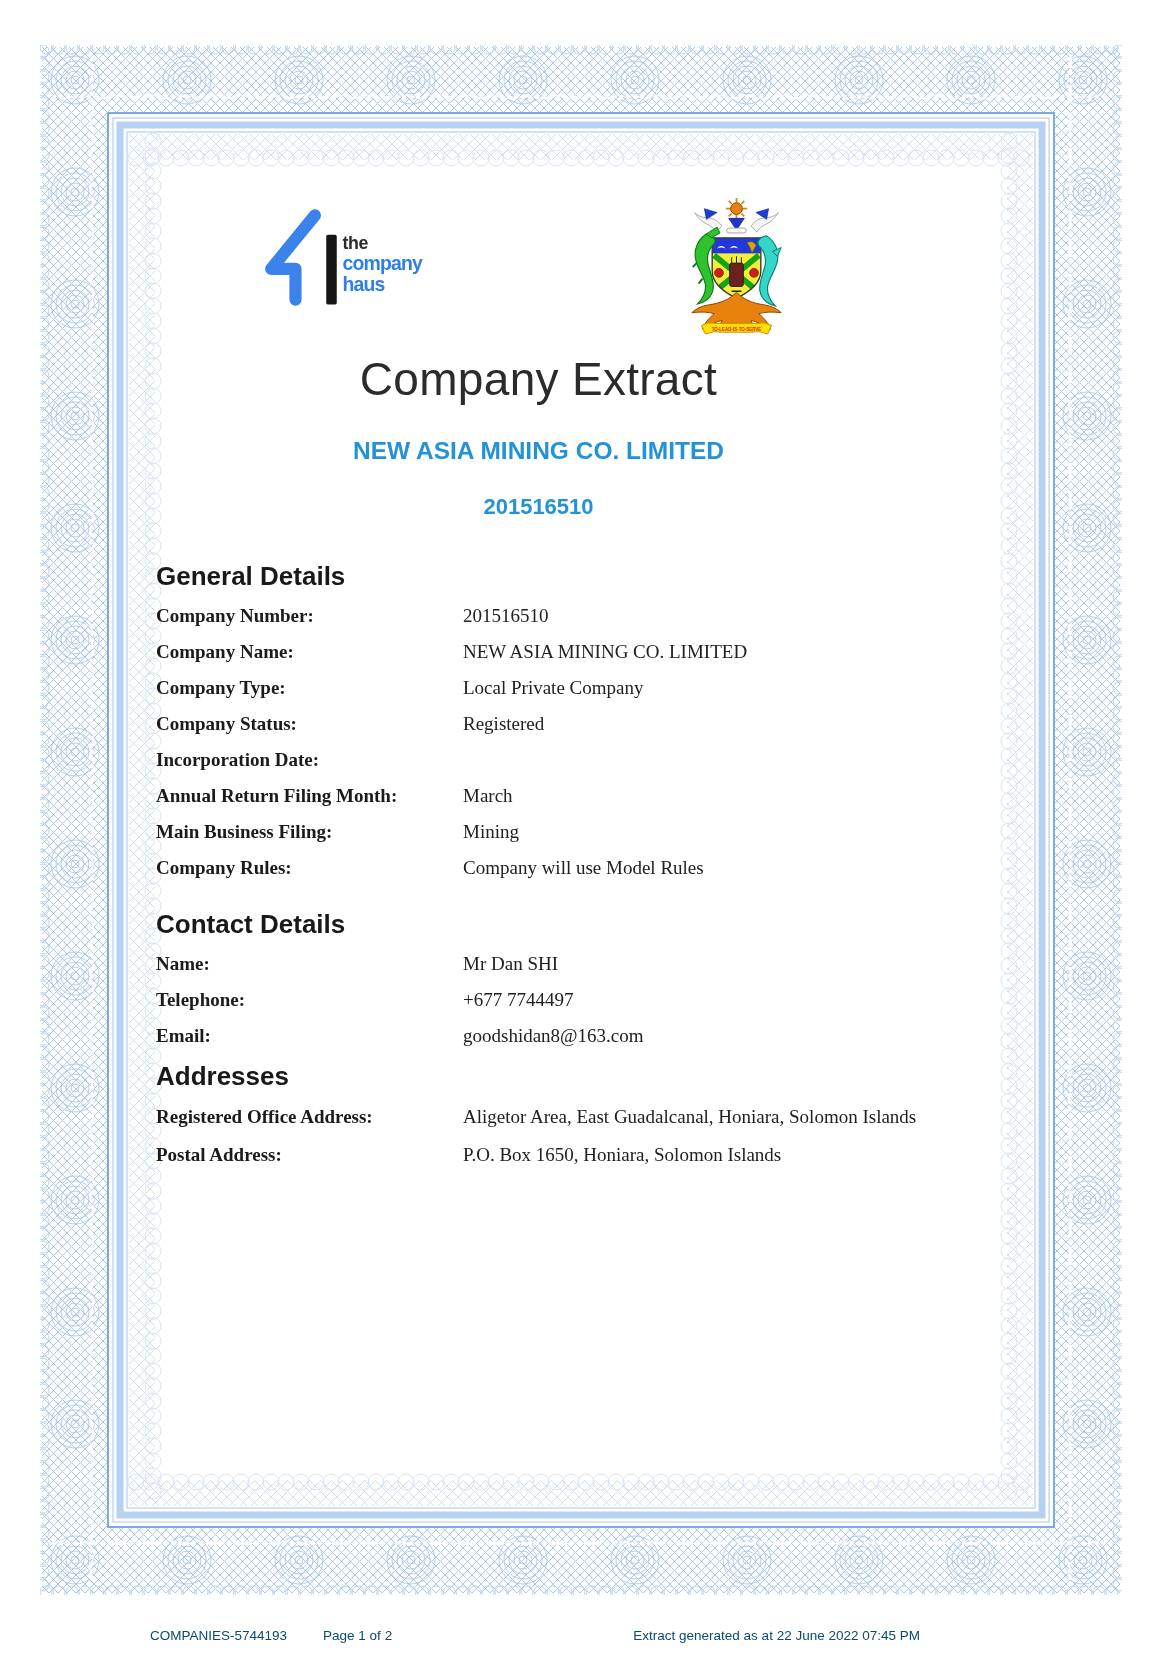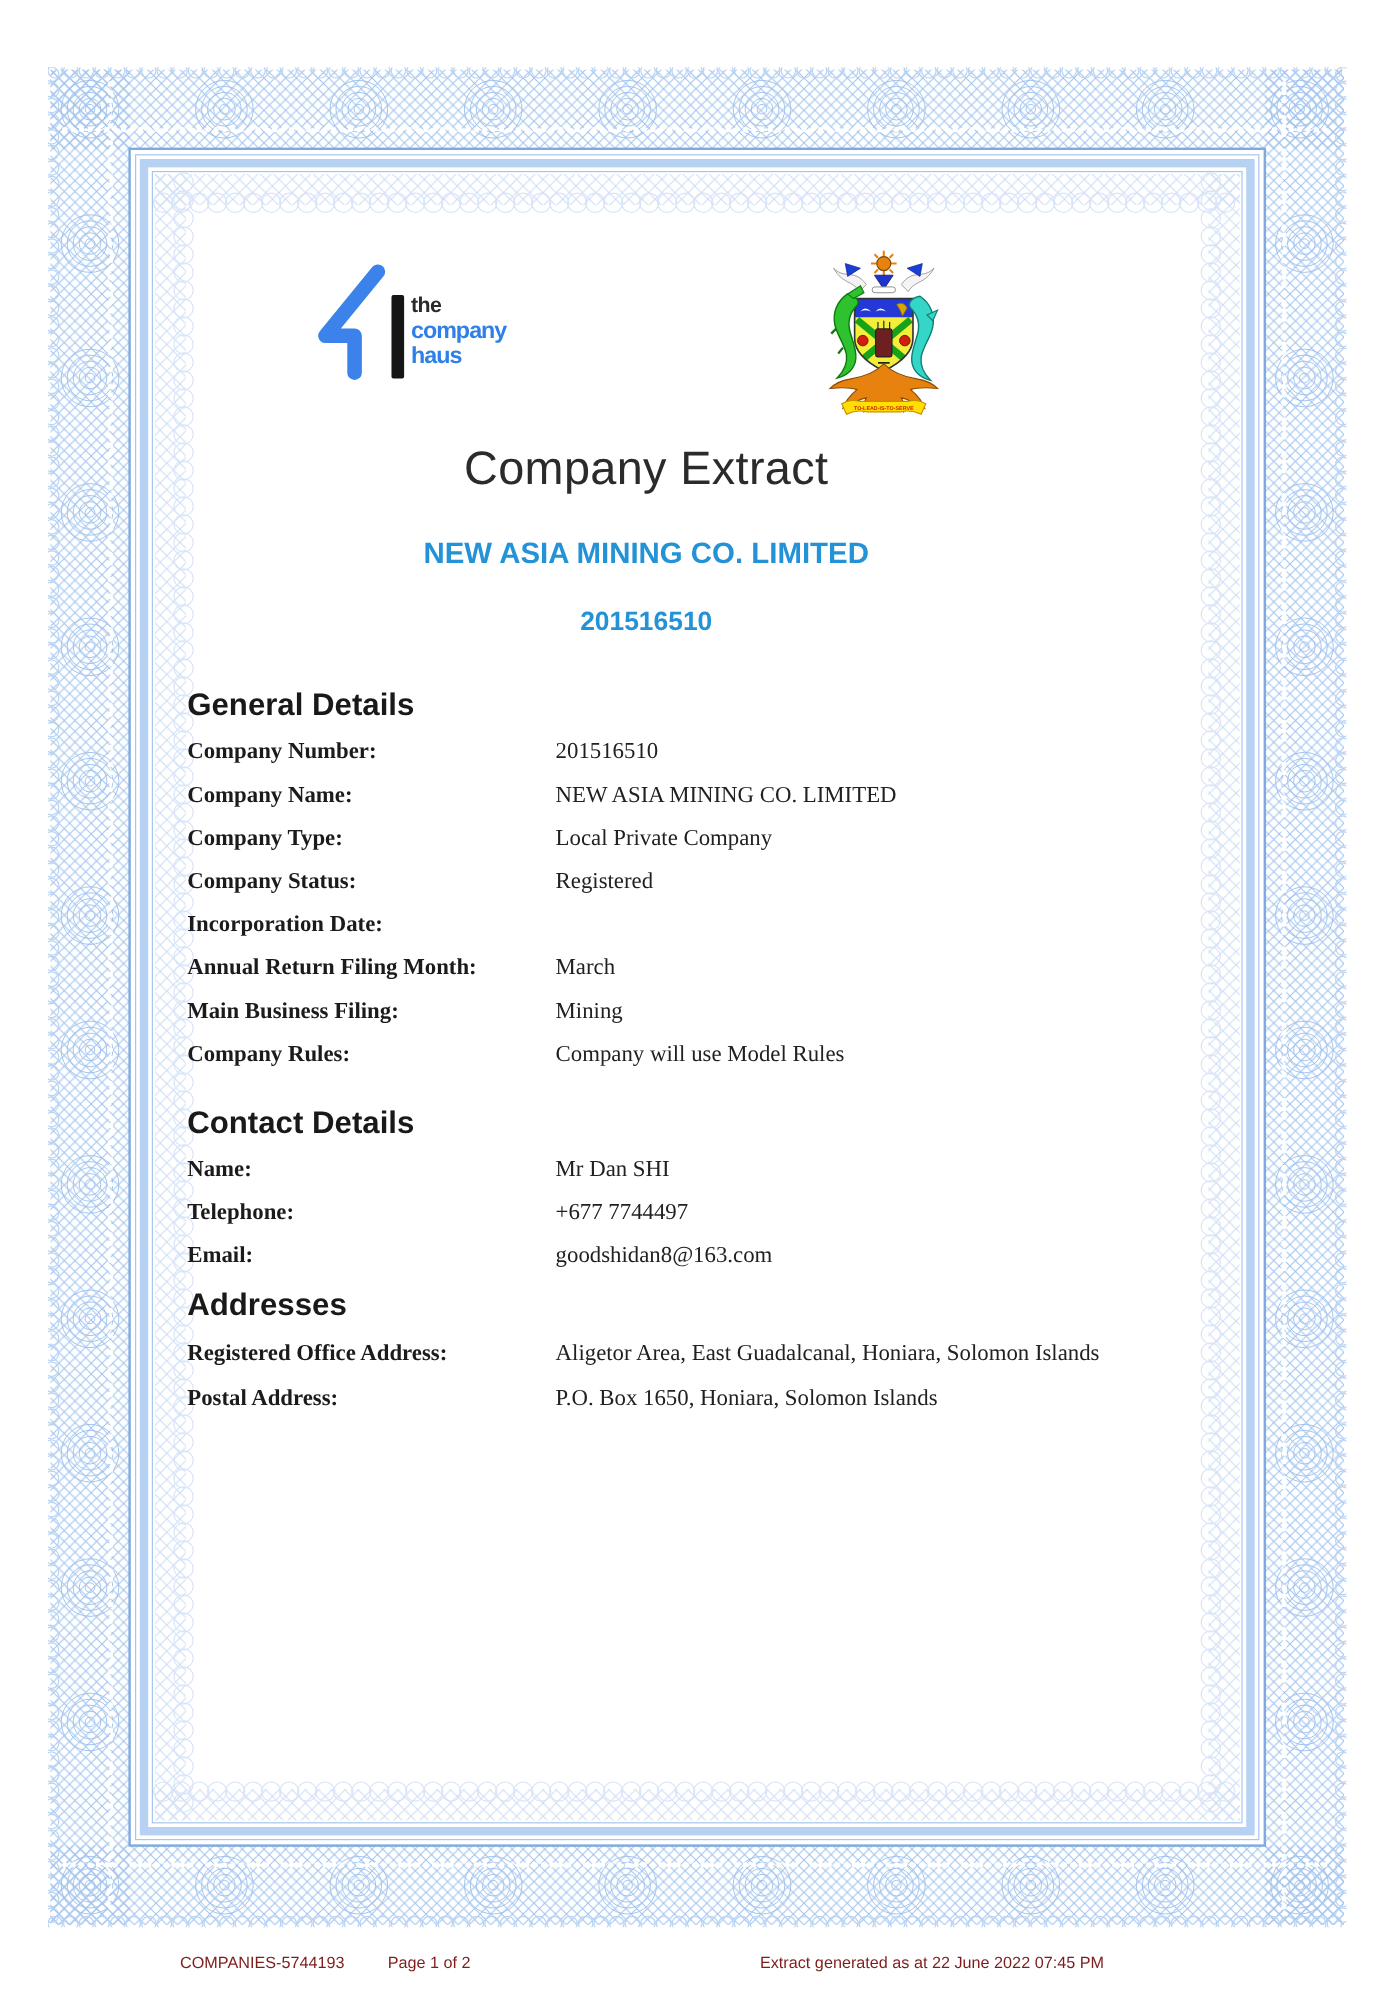--- a/index.html
+++ b/index.html
@@ -1,38 +1,38 @@
 <!DOCTYPE html>
 <html><head>
 <meta charset="utf-8">
 <style>
   html,body{margin:0;padding:0;}
   body{
     width:1162px;height:1668px;position:relative;background:#ffffff;
     font-family:"Liberation Sans", sans-serif;color:#262626;overflow:hidden;
   }
-  .certificate{position:absolute;left:40px;top:56px;width:1082px;height:1550px;}
+  .certificate{position:absolute;left:40px;top:45px;width:1082px;height:1550px;}
   .border-svg{position:absolute;left:0;top:0;}
   .content{position:absolute;left:116px;top:116px;width:765px;}
   .cert-header{position:relative;height:195px;}
   .logo{position:absolute;left:99px;top:44px;}
   .coat-of-arms{position:absolute;left:527px;top:34px;}
-  .doc-title{margin:0;font-size:39px;line-height:47px;font-weight:400;color:#2b2b2b;text-align:center;letter-spacing:0.3px;}
+  .doc-title{margin:0;font-size:46px;line-height:47px;font-weight:400;color:#2b2b2b;text-align:center;letter-spacing:0.3px;}
   .company-name{margin:33px 0 0;font-size:24.5px;line-height:30px;font-weight:700;color:#2492d6;text-align:center;}
   .company-number{margin:27px 0 0;font-size:22px;line-height:27px;font-weight:700;color:#2492d6;text-align:center;}
   .section-heading{font-size:26px;line-height:26px;font-weight:700;color:#191919;margin:0 0 15px;}
   .mt-general{margin-top:43px;}
   .mt-contact{margin-top:32px;}
   .mt-addresses{margin-top:16px;}
   .row{display:flex;font-size:19px;line-height:23px;margin-bottom:13px;color:#212121;font-family:Liberation Serif, serif;}
   .row .label{width:307px;flex:0 0 307px;font-weight:700;color:#1b1b1b;}
   .row .value{width:458px;max-width:458px;font-weight:400;}
   .row.multiline{line-height:25px;}
   .page-footer{position:absolute;left:150px;top:1628px;width:770px;display:flex;align-items:baseline;
-    font-size:13.5px;color:#7f1d1d;}
+    font-size:13.5px;color:#0c4a6e;}
   .page-footer .left-group{display:flex;gap:36px;}
   .page-footer .right-group{margin-left:auto;}
 </style>
 </head>
 <body>
 
 <div class="certificate">
 
   <svg class="border-svg" width="1082" height="1550" viewBox="0 0 1082 1550" xmlns="http://www.w3.org/2000/svg">
     <defs>

